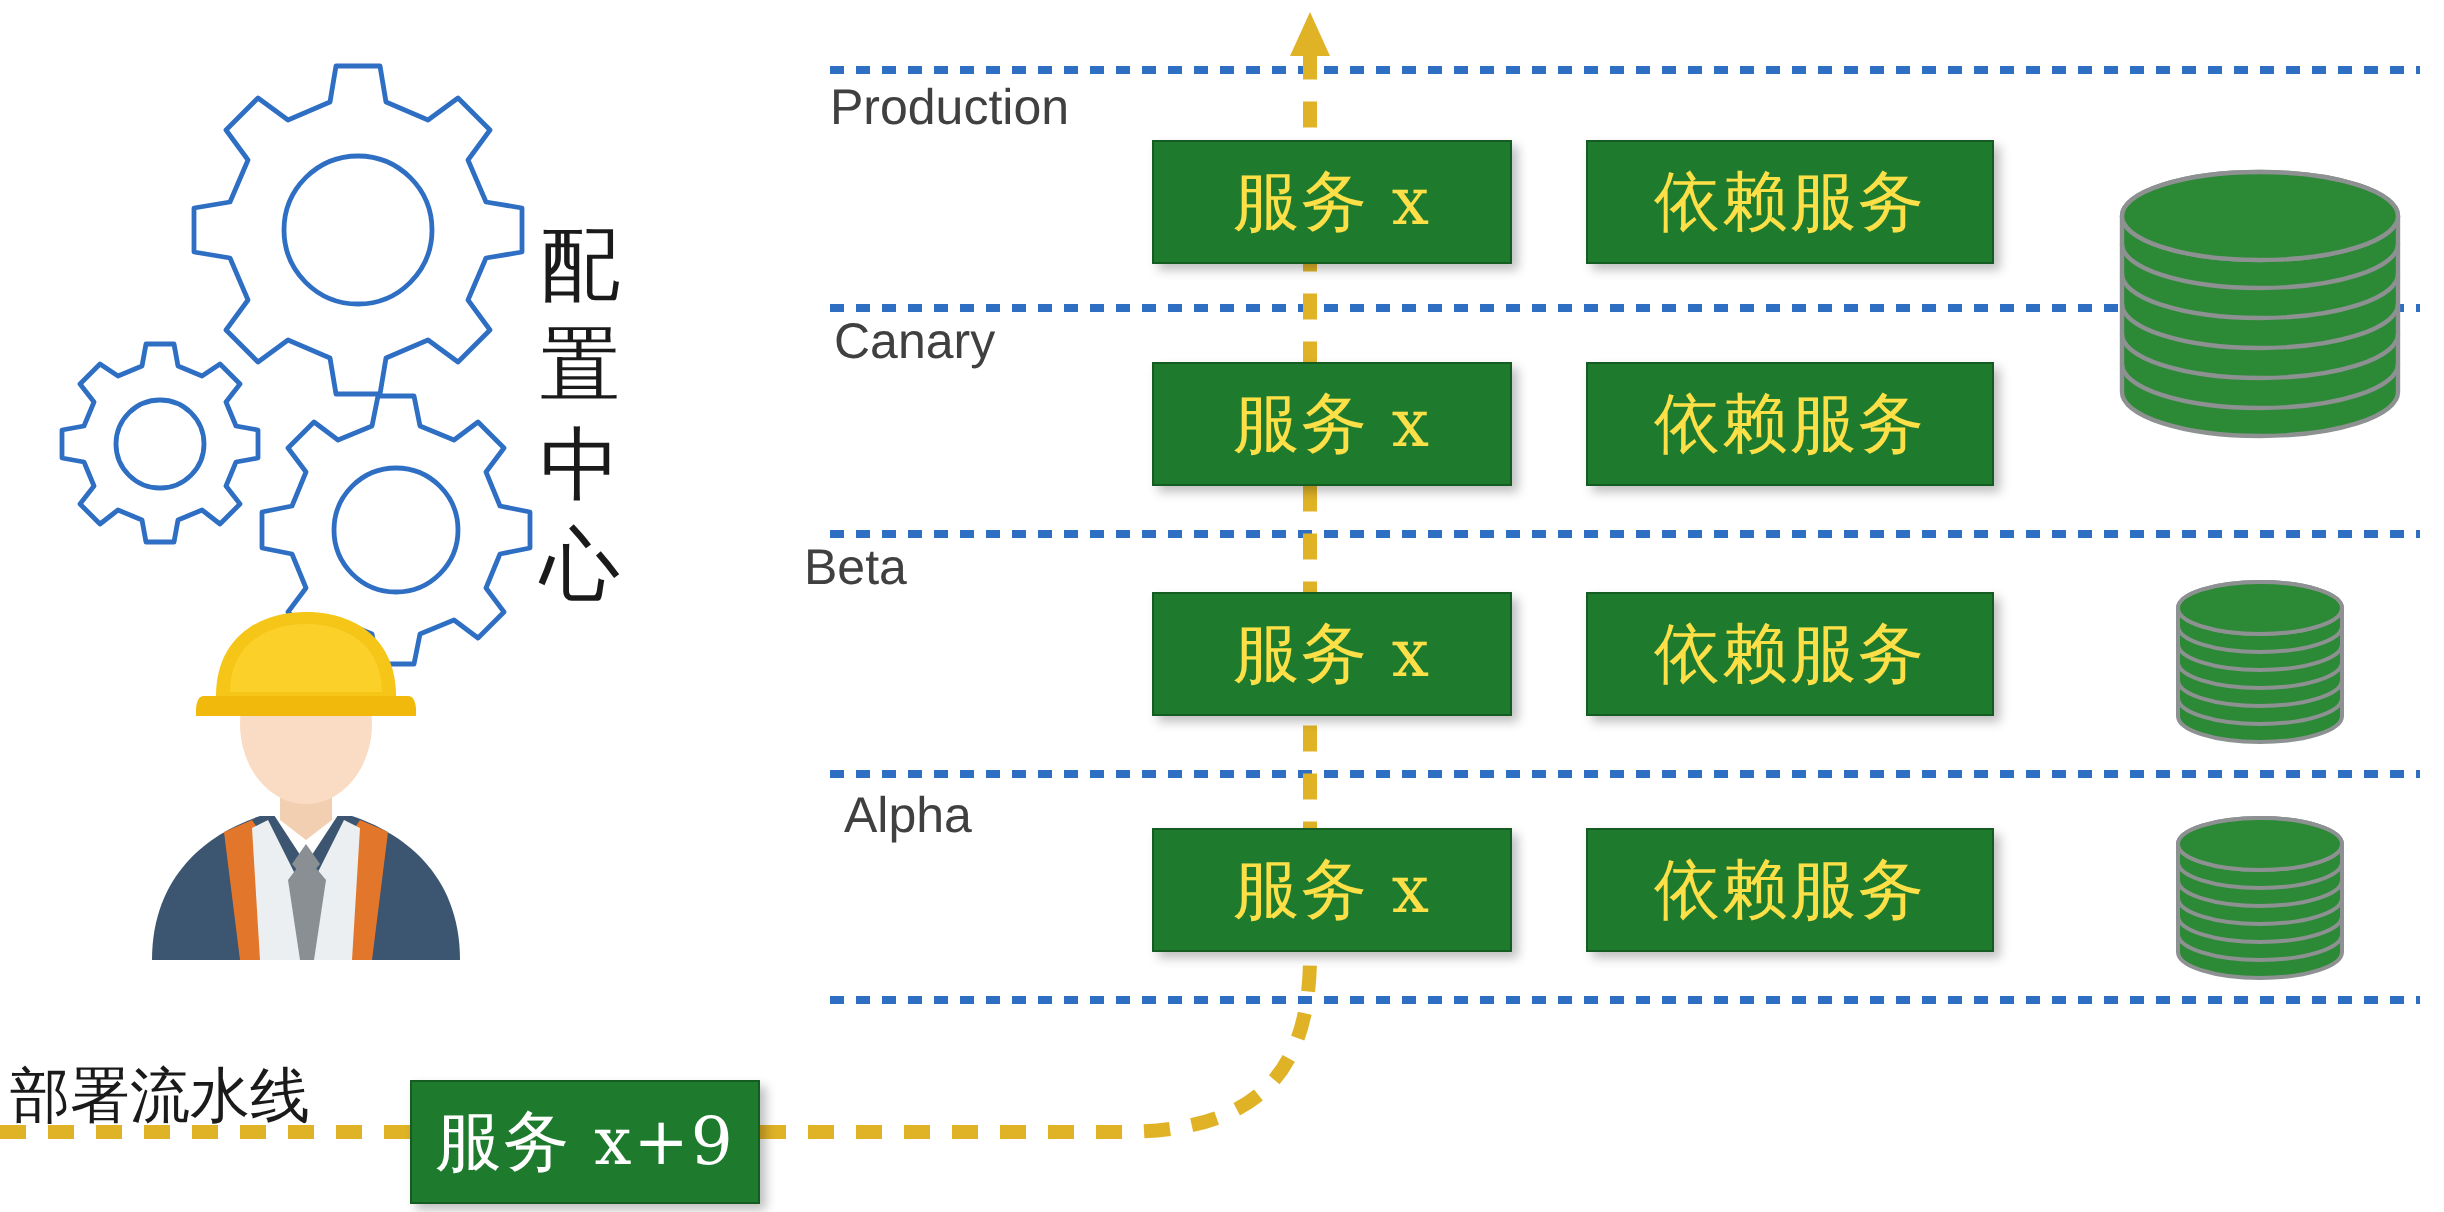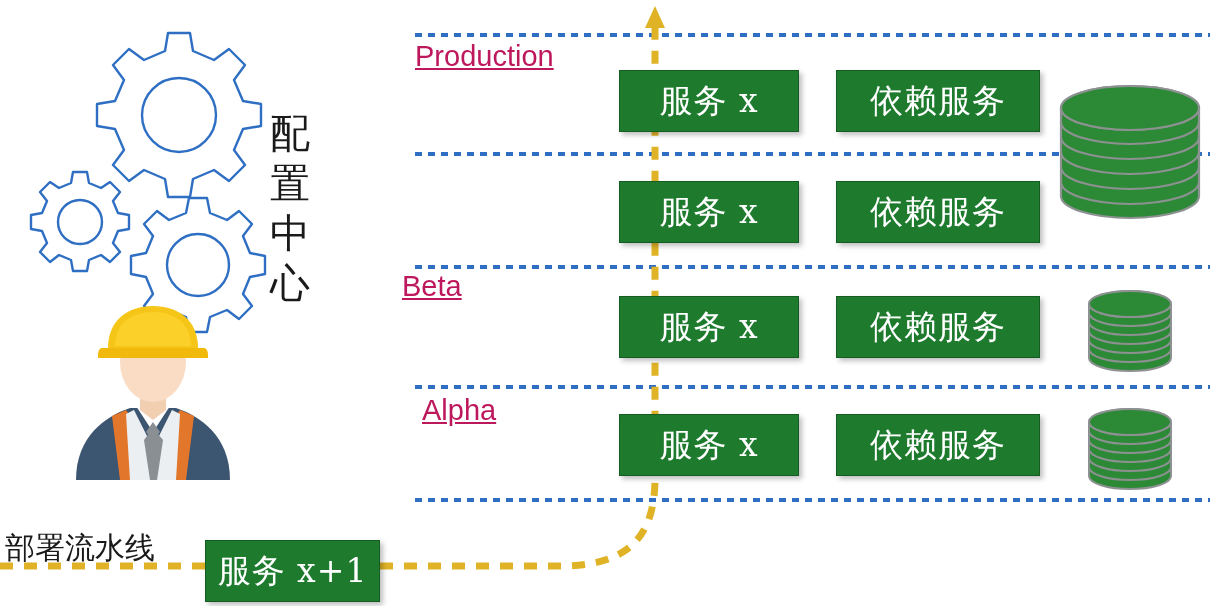--- a/index.html
+++ b/index.html
@@ -58,42 +58,40 @@
     height: 4px;
     background-image: linear-gradient(to right, #2e6fc4 0 7px, rgba(0,0,0,0) 7px 13px);
     background-size: 13px 4px;
     background-repeat: repeat-x;
   }
 
   
   .env-label {
     position: absolute;
     font-family: "Liberation Sans", sans-serif;
-    font-size: 29px;
-    color: #be185d;
-    white-space: nowrap;
-    text-decoration: underline;
+    font-size: 25px;
+    color: #404040;
+    white-space: nowrap;
   }
 
   
   .svc-box {
     position: absolute;
     box-sizing: border-box;
     border: 1px solid #155c23;
     background: #1e7b2e;
-    color: #ffffff;
+    color: #fde047;
     display: flex;
     align-items: center;
     justify-content: center;
     font-family: "DejaVu Serif", "Liberation Serif", serif;
     font-size: 33px;
     letter-spacing: 1px;
     box-shadow: 3px 3px 5px rgba(0,0,0,0.25);
     white-space: nowrap;
-    margin-left: 43px;
   }
   .svc-box.primary { width: 180px; height: 62px; }
   .svc-box.dep     { width: 204px; height: 62px; }
 
   
   .db-stack { position: absolute; }
 
   
   #pipeline-svg {
     position: absolute;
@@ -229,20 +227,21 @@
       <path d="M 6,30  A 69,22 0 0 0 144,30" fill="none"></path>
       <path d="M 6,44  A 69,22 0 0 0 144,44" fill="none"></path>
       <path d="M 6,59  A 69,22 0 0 0 144,59" fill="none"></path>
       <path d="M 6,74  A 69,22 0 0 0 144,74" fill="none"></path>
       <path d="M 6,89  A 69,22 0 0 0 144,89" fill="none"></path>
       <path d="M 6,104 A 69,22 0 0 0 144,104" fill="none"></path>
       <ellipse cx="75" cy="30" rx="69" ry="22" fill="#2c8a36"></ellipse>
     </g>
   </svg>
 
+  <div class="env-label" style="left:417px; top:157px">Canary</div>
   <div class="svc-box primary" style="left:576px; top:181px">服务 x</div>
   <div class="svc-box dep" style="left:793px; top:181px">依赖服务</div>
 
   <div class="env-label" style="left:402px; top:270px">Beta</div>
   <div class="svc-box primary" style="left:576px; top:296px">服务 x</div>
   <div class="svc-box dep" style="left:793px; top:296px">依赖服务</div>
 
   <svg class="db-stack" style="left:1084px; top:286px" width="92" height="90" viewBox="0 0 92 90">
     <g stroke="#8d9192" stroke-width="2" fill="#2c8a36">
       <path d="M 5,72 L 5,18 A 41,13 0 0 1 87,18 L 87,72 A 41,13 0 0 1 5,72 Z"></path>
@@ -267,15 +266,15 @@
       <path d="M 5,27 A 41,13 0 0 0 87,27" fill="none"></path>
       <path d="M 5,36 A 41,13 0 0 0 87,36" fill="none"></path>
       <path d="M 5,45 A 41,13 0 0 0 87,45" fill="none"></path>
       <path d="M 5,54 A 41,13 0 0 0 87,54" fill="none"></path>
       <path d="M 5,63 A 41,13 0 0 0 87,63" fill="none"></path>
       <ellipse cx="46" cy="18" rx="41" ry="13" fill="#2c8a36"></ellipse>
     </g>
   </svg>
 
   <div id="pipeline-label">部署流水线</div>
-  <div id="release-box">服务 x+1</div>
+  <div id="release-box">服务 x+9</div>
 
 </div>
 
 </body></html>

